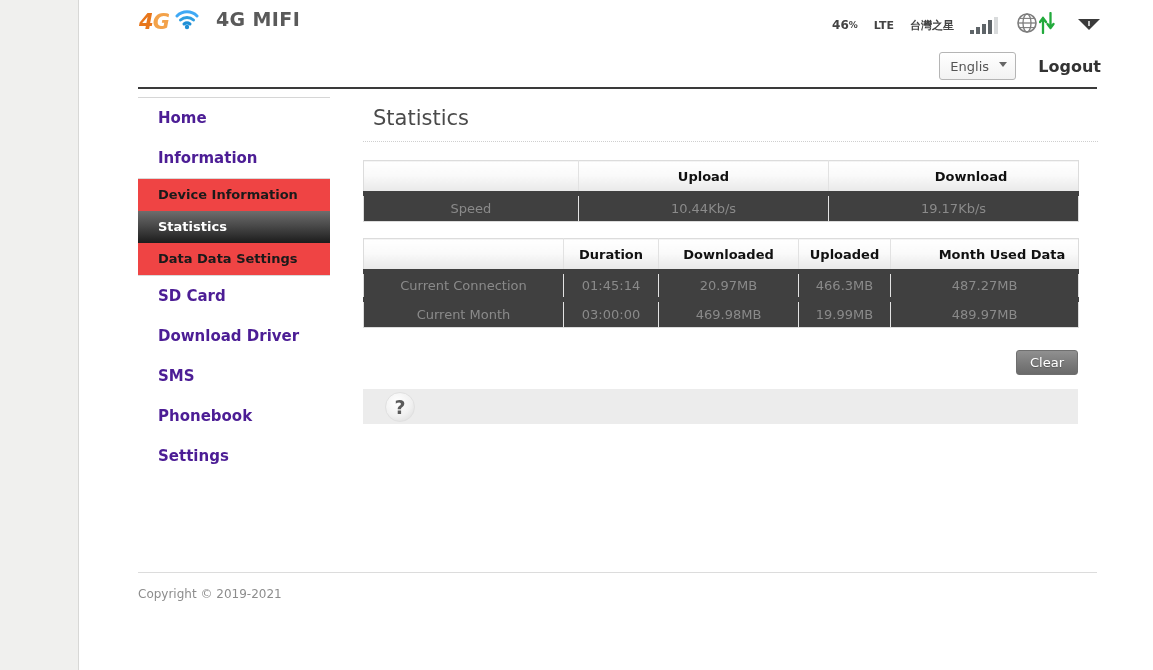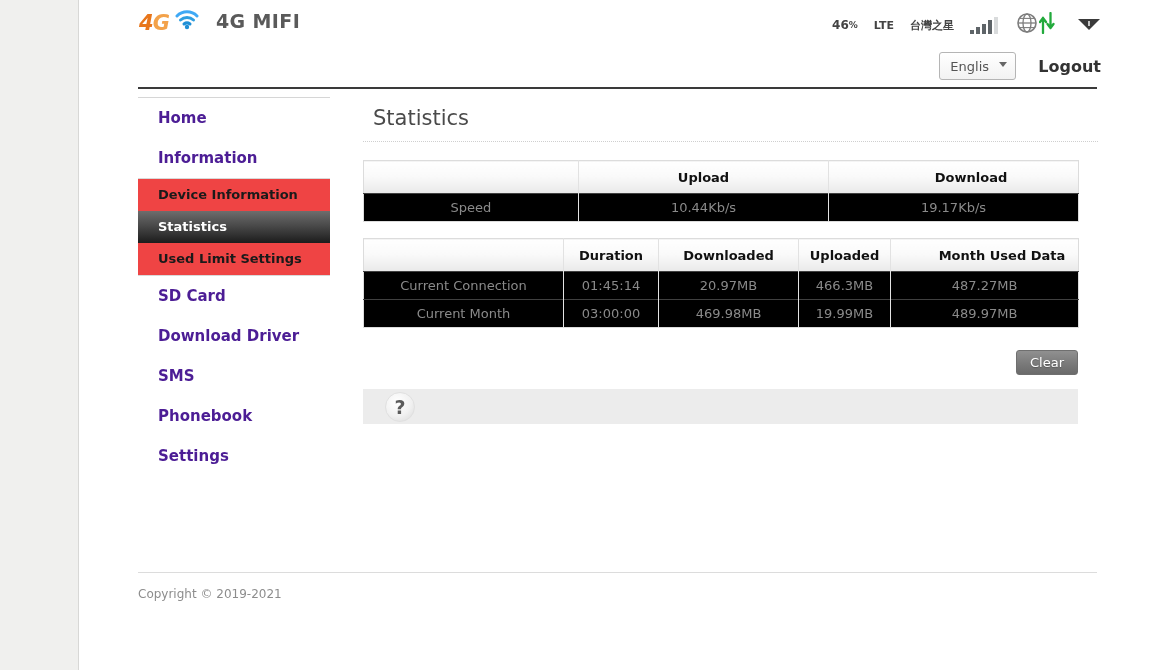--- a/index.html
+++ b/index.html
@@ -26,21 +26,21 @@
   
   .header {
     position: relative;
     height: 88px;
   }
   .brand {
     position: absolute;
     left: 60px;
     top: 8px;
     display: flex;
-    align-items: center;
+    align-items: flex-start;
   }
   .logo-4g {
     font-family: "DejaVu Sans", sans-serif;
     font-size: 21px;
     font-weight: bold;
     font-style: italic;
     color: #e8761b;
     letter-spacing: -1px;
     line-height: 1;
     padding-top: 4px;
@@ -196,26 +196,26 @@
     background: linear-gradient(to bottom, #ffffff 0%, #fafafa 45%, #e9e9e9 100%);
     font-size: 13px;
     font-weight: bold;
     color: #111;
     height: 33px;
     border-right: 1px solid #e2e2e2;
     text-align: center;
   }
   table.stats th:last-child { border-right: none; padding-left: 36px; }
   table.stats td {
-    background: #000000;
+    background: #404040;
     font-size: 13px;
     color: #8a8a8a;
     height: 28px;
     text-align: center;
-    border-top: 1px solid #404040;
+    border-top: 5px solid #404040;
     border-right: 1px solid #e3e3e3;
   }
   table.stats td:last-child { border-right: none; }
   .t1 col.c1 { width: 215px; }
   .t1 col.c2 { width: 250px; }
   .t1 col.c3 { width: 250px; }
   .t2 col.d1 { width: 200px; }
   .t2 col.d2 { width: 95px; }
   .t2 col.d3 { width: 140px; }
   .t2 col.d4 { width: 92px; }
@@ -340,21 +340,21 @@
   </div>
 
   <div class="content">
 
     <div class="sidebar">
       <div class="nav-item">Home</div>
       <div class="nav-item">Information</div>
       <div class="sub-block">
         <div class="sub-item">Device Information</div>
         <div class="sub-item active">Statistics</div>
-        <div class="sub-item">Used Limit Settings</div>
+        <div class="sub-item">Data Data Settings</div>
       </div>
       <div class="nav-item">SD Card</div>
       <div class="nav-item">Download Driver</div>
       <div class="nav-item">SMS</div>
       <div class="nav-item">Phonebook</div>
       <div class="nav-item">Settings</div>
     </div>
 
     <div class="main">
       <div class="page-title">Statistics</div>

